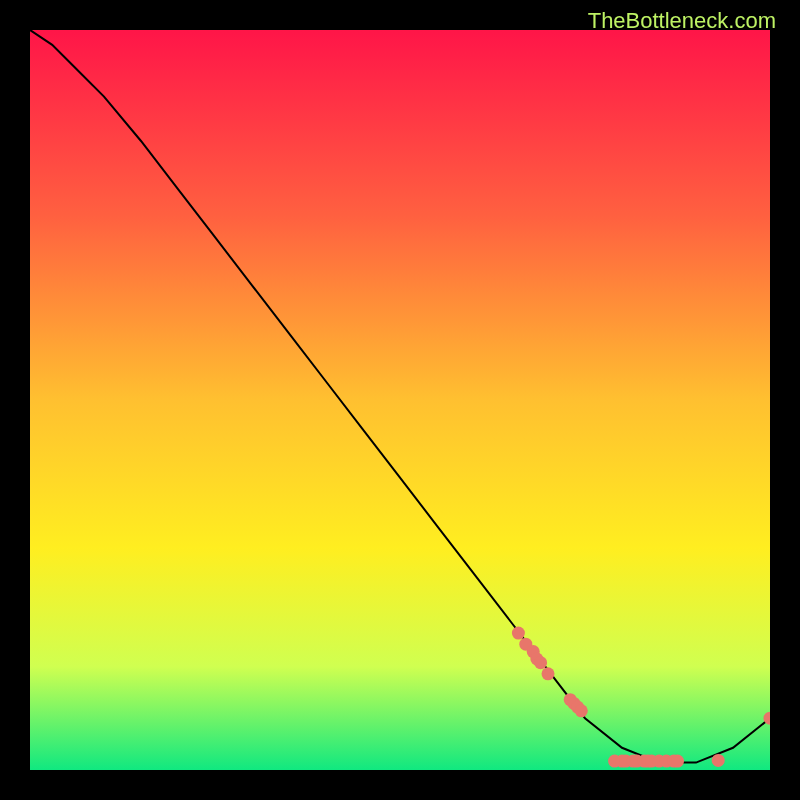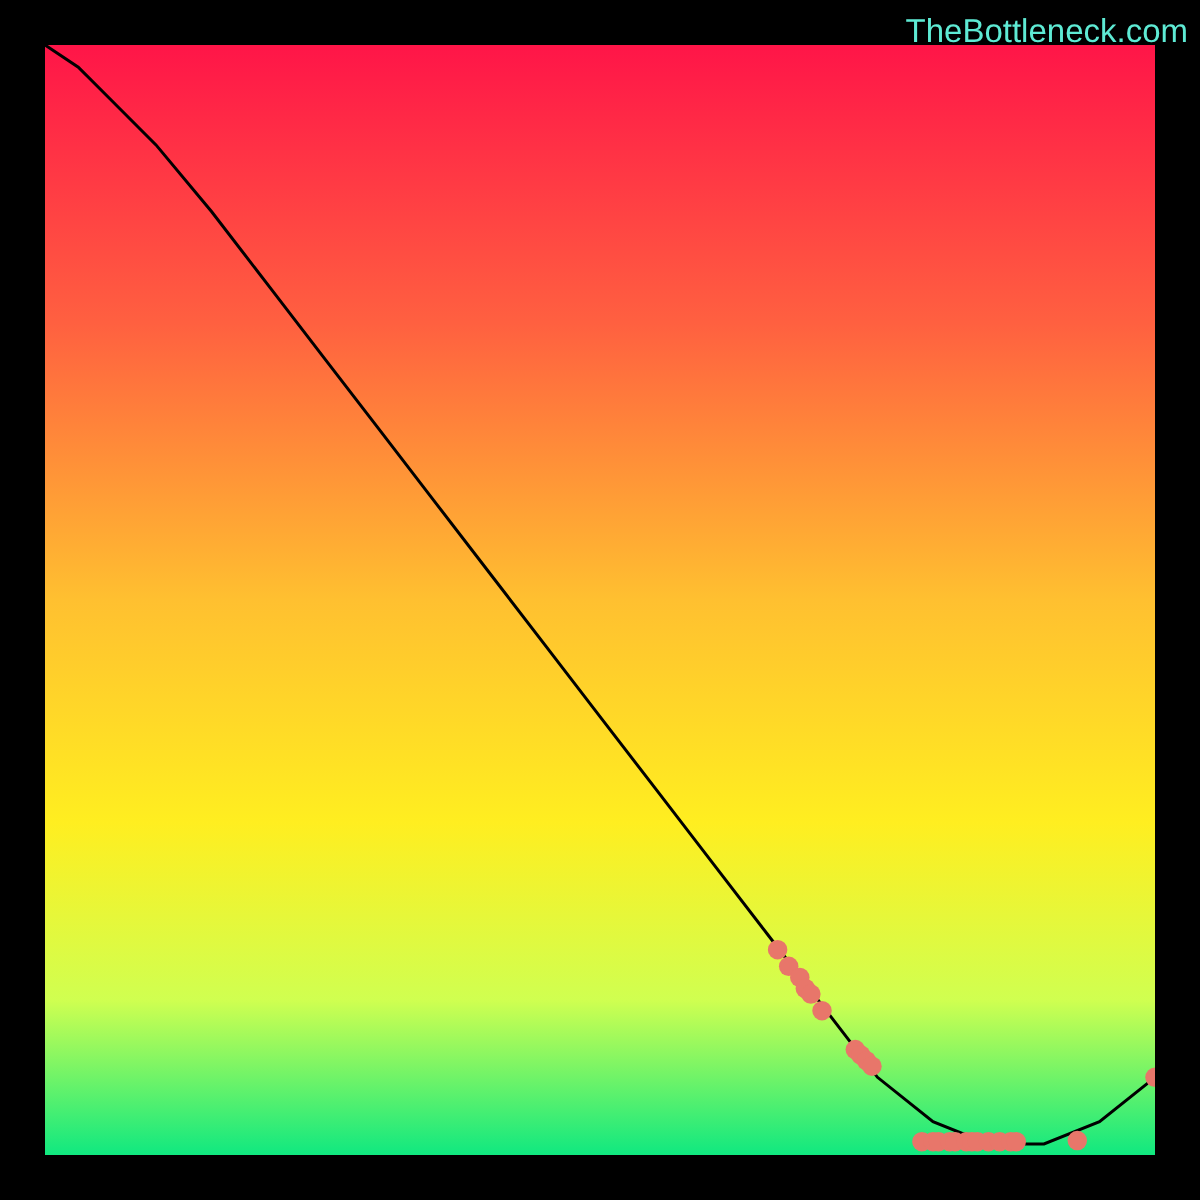--- a/index.html
+++ b/index.html
@@ -10,22 +10,22 @@
     body {
       width: 800px;
       height: 800px;
       background: #000;
       position: relative;
       font-family: Arial, sans-serif;
     }
     .watermark {
       position: absolute;
       top: 8px;
-      right: 8px;
-      color: #5eead4;
+      right: 24px;
+      color: #bef264;
       font-size: 22px;
       z-index: 10;
     }
     .chart-container {
       position: absolute;
       top: 30px;
       left: 30px;
       width: 740px;
       height: 740px;
     }

